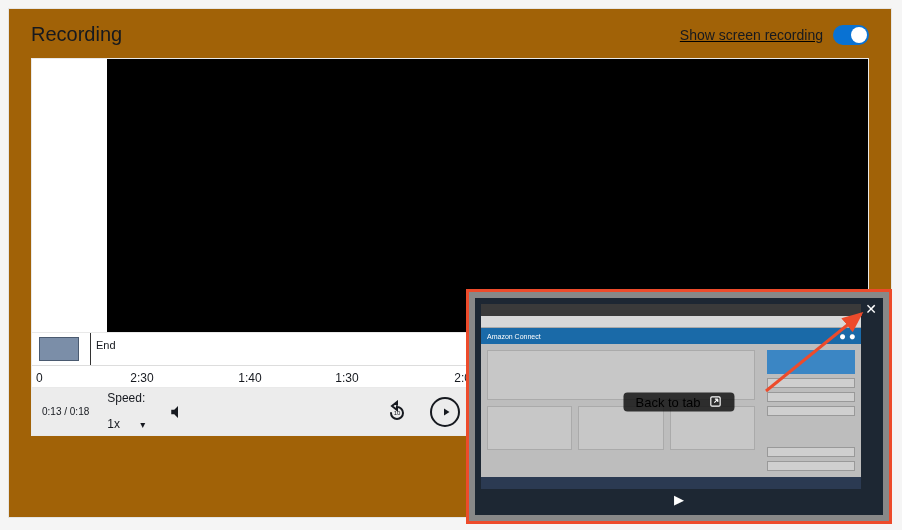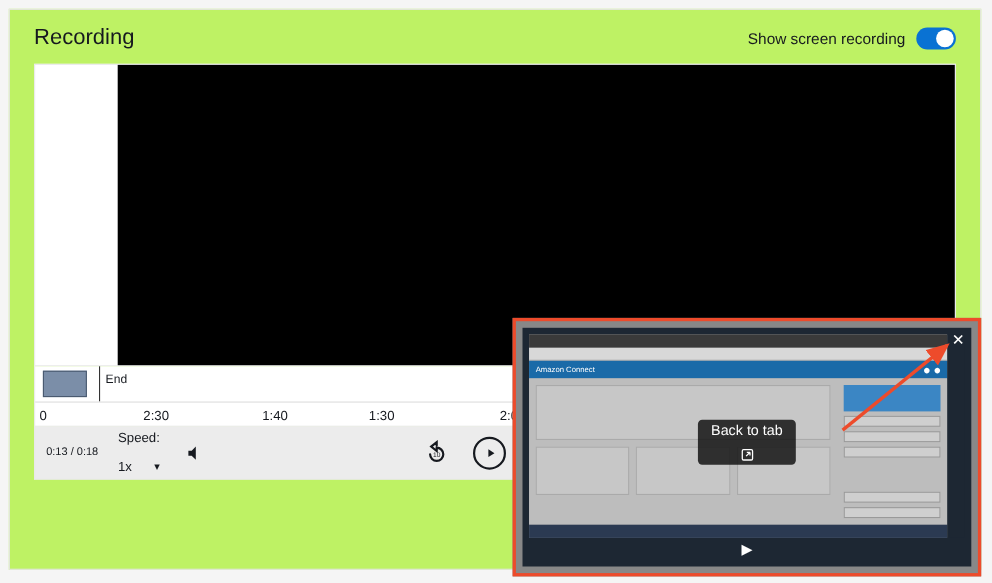--- a/index.html
+++ b/index.html
@@ -5,21 +5,21 @@
   * { box-sizing: border-box; margin: 0; padding: 0; }
   body {
     font-family: -apple-system, BlinkMacSystemFont, "Segoe UI", Arial, sans-serif;
     background: #f5f5f5;
     width: 902px;
     height: 530px;
     overflow: hidden;
     position: relative;
   }
   .panel {
-    background: #bef264;
+    background: #a16207;
     margin: 8px;
     border: 1px solid #e5e5e5;
     width: 884px;
     height: 510px;
     position: relative;
   }
   .header {
     display: flex;
     justify-content: space-between;
     align-items: center;
@@ -27,20 +27,21 @@
   }
   .title {
     font-size: 20px;
     font-weight: 400;
     color: #16191f;
   }
   .toggle-wrap {
     display: flex;
     align-items: center;
     gap: 10px;
+    text-decoration: underline;
   }
   .toggle-label { font-size: 14px; color: #16191f; }
   .toggle {
     width: 36px; height: 20px; border-radius: 10px;
     background: #0972d3; position: relative;
   }
   .toggle::after {
     content: ""; position: absolute; right: 2px; top: 2px;
     width: 16px; height: 16px; background: #fff; border-radius: 50%;
   }
@@ -183,25 +184,25 @@
   }
   .pip-scrollbar {
     position: absolute; right: 6px; top: 6px; width: 14px; bottom: 26px;
     background: #1d2733;
   }
   .back-to-tab {
     position: absolute;
     left: 50%; top: 48%;
     transform: translate(-50%, -50%);
     background: rgba(20,20,20,0.85);
-    color: #ffffff;
+    color: #000000;
     font-size: 13px;
     padding: 2px 12px;
     border-radius: 4px;
-    display: flex; align-items: center; gap: 8px; flex-direction: column;
+    display: flex; align-items: center; gap: 8px;
   }
   .pip-play {
     position: absolute; left: 50%; bottom: 2px;
     transform: translateX(-50%);
     color: #fff;
     border: none;
     font-size: 13px;
   }
   .pip-playbar {
     position: absolute; left: 6px; right: 6px; bottom: 6px; height: 18px;

